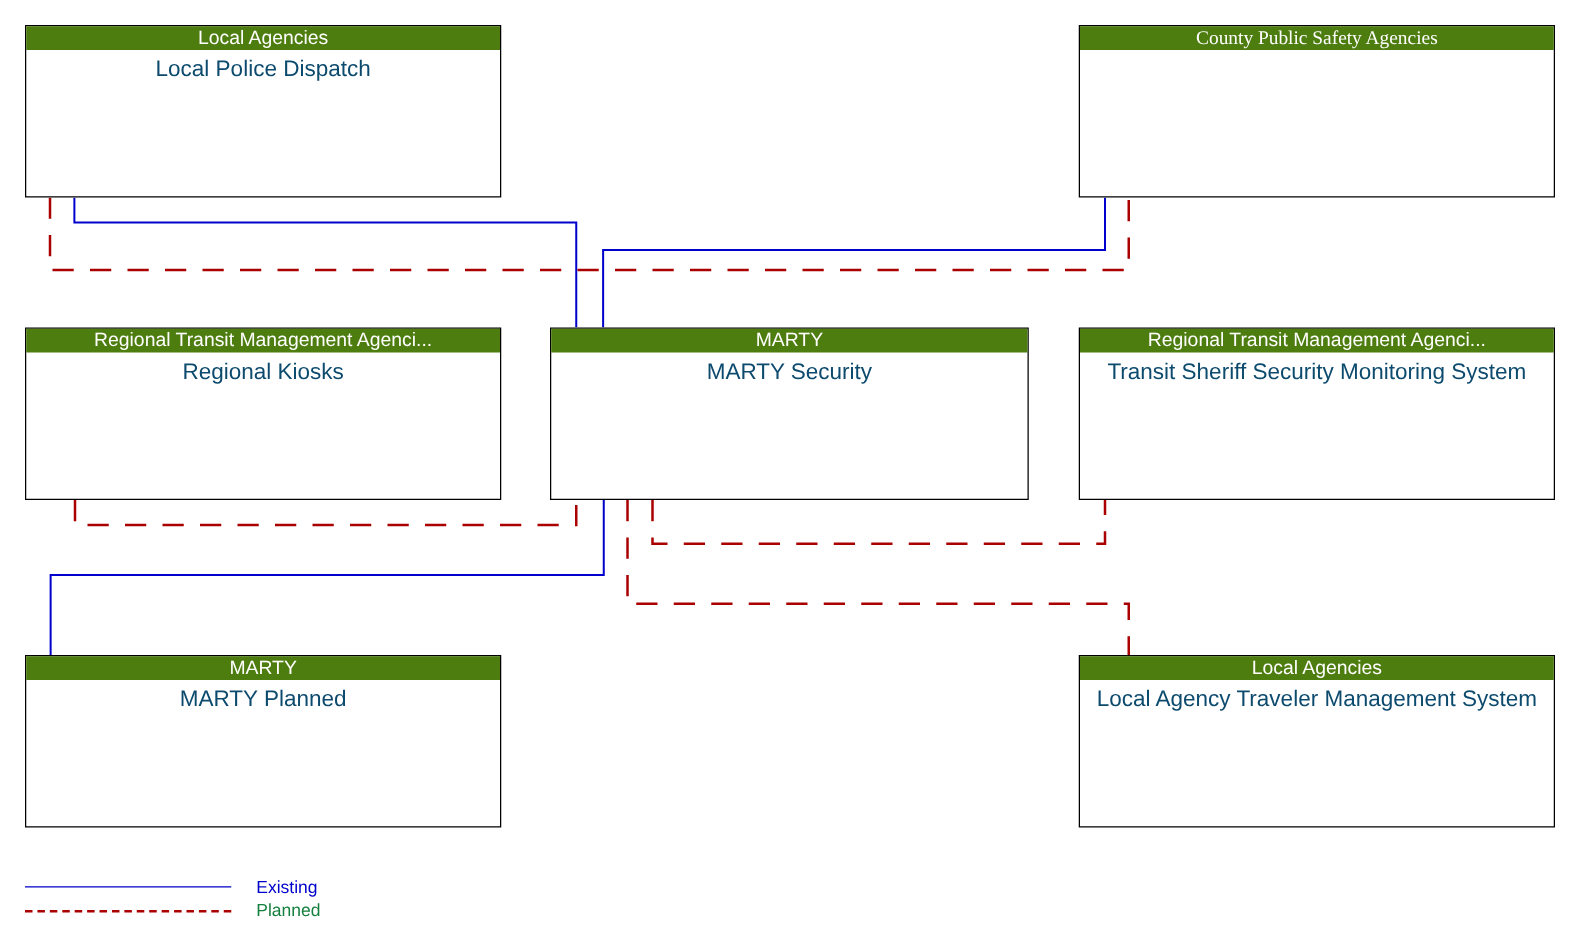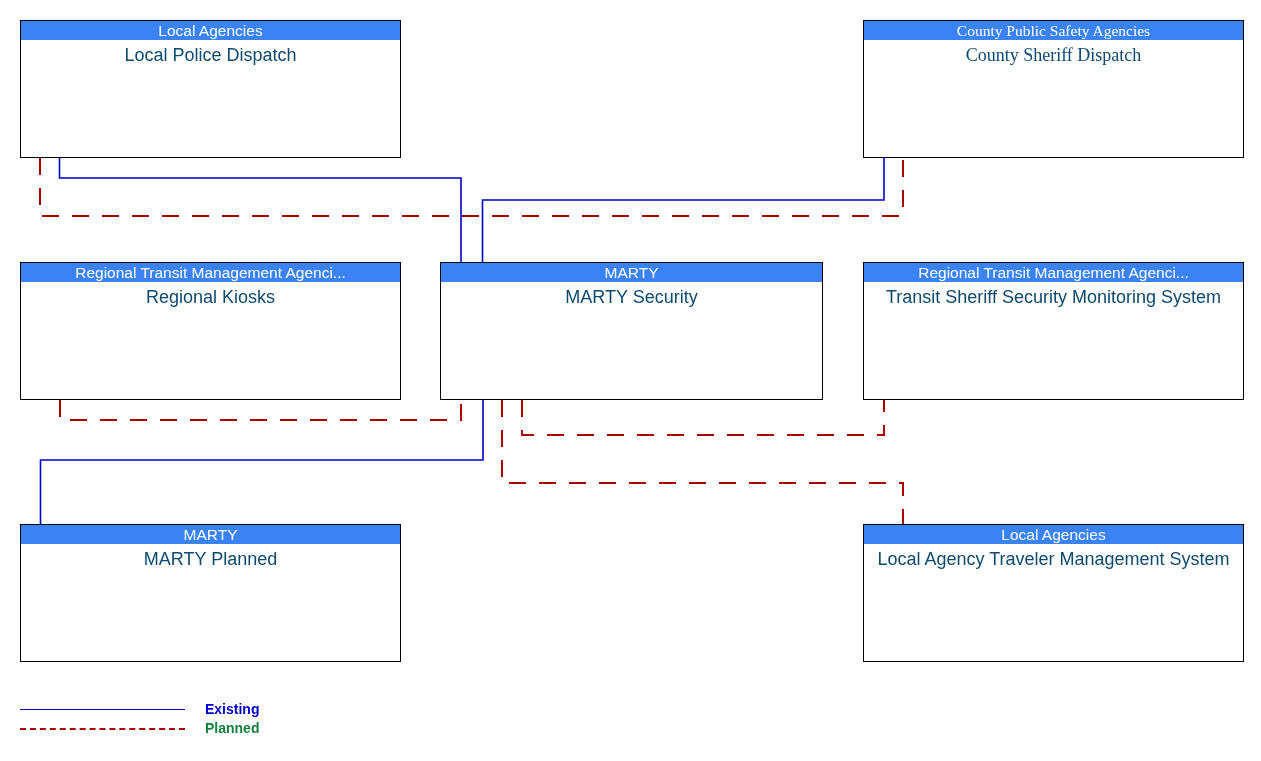--- a/index.html
+++ b/index.html
@@ -21,21 +21,21 @@
     height: 761px;
   }
   .node {
     position: absolute;
     box-sizing: border-box;
     border: 1px solid #000000;
     background: #ffffff;
     z-index: 5;
   }
   .node-header {
-    background: #3b82f6;
+    background: #4d7c0f;
     color: #ffffff;
     font-size: 15.5px;
     line-height: 19px;
     height: 19px;
     text-align: center;
     white-space: nowrap;
     overflow: hidden;
     text-overflow: ellipsis;
     padding: 0 1px;
     box-sizing: border-box;
@@ -51,21 +51,20 @@
   #legend {
     position: absolute;
     left: 20px;
     top: 700px;
     width: 320px;
     z-index: 6;
   }
   .legend-row {
     position: relative;
     height: 19px;
-    font-weight: bold;
   }
   .legend-swatch {
     position: absolute;
     left: 0;
     top: 9px;
     width: 165px;
     height: 0;
   }
   .legend-swatch.existing {
     border-top: 1.5px solid #0000cc;
@@ -109,21 +108,20 @@
   </g>
 </svg>
 
 <div id="nodes-layer">
     <div class="node" style="left: 20px; top: 20px; width: 381px; height: 138px;">
       <div class="node-header">Local Agencies</div>
       <div class="node-body">Local Police Dispatch</div>
     </div>
     <div class="node" style="left: 863px; top: 20px; width: 381px; height: 138px; font-family: Liberation Serif, serif;">
       <div class="node-header">County Public Safety Agencies</div>
-      <div class="node-body">County Sheriff Dispatch</div>
     </div>
     <div class="node" style="left: 20px; top: 262px; width: 381px; height: 138px;">
       <div class="node-header">Regional Transit Management Agenci...</div>
       <div class="node-body">Regional Kiosks</div>
     </div>
     <div class="node" style="left: 440px; top: 262px; width: 383px; height: 138px;">
       <div class="node-header">MARTY</div>
       <div class="node-body">MARTY Security</div>
     </div>
     <div class="node" style="left: 863px; top: 262px; width: 381px; height: 138px;">

